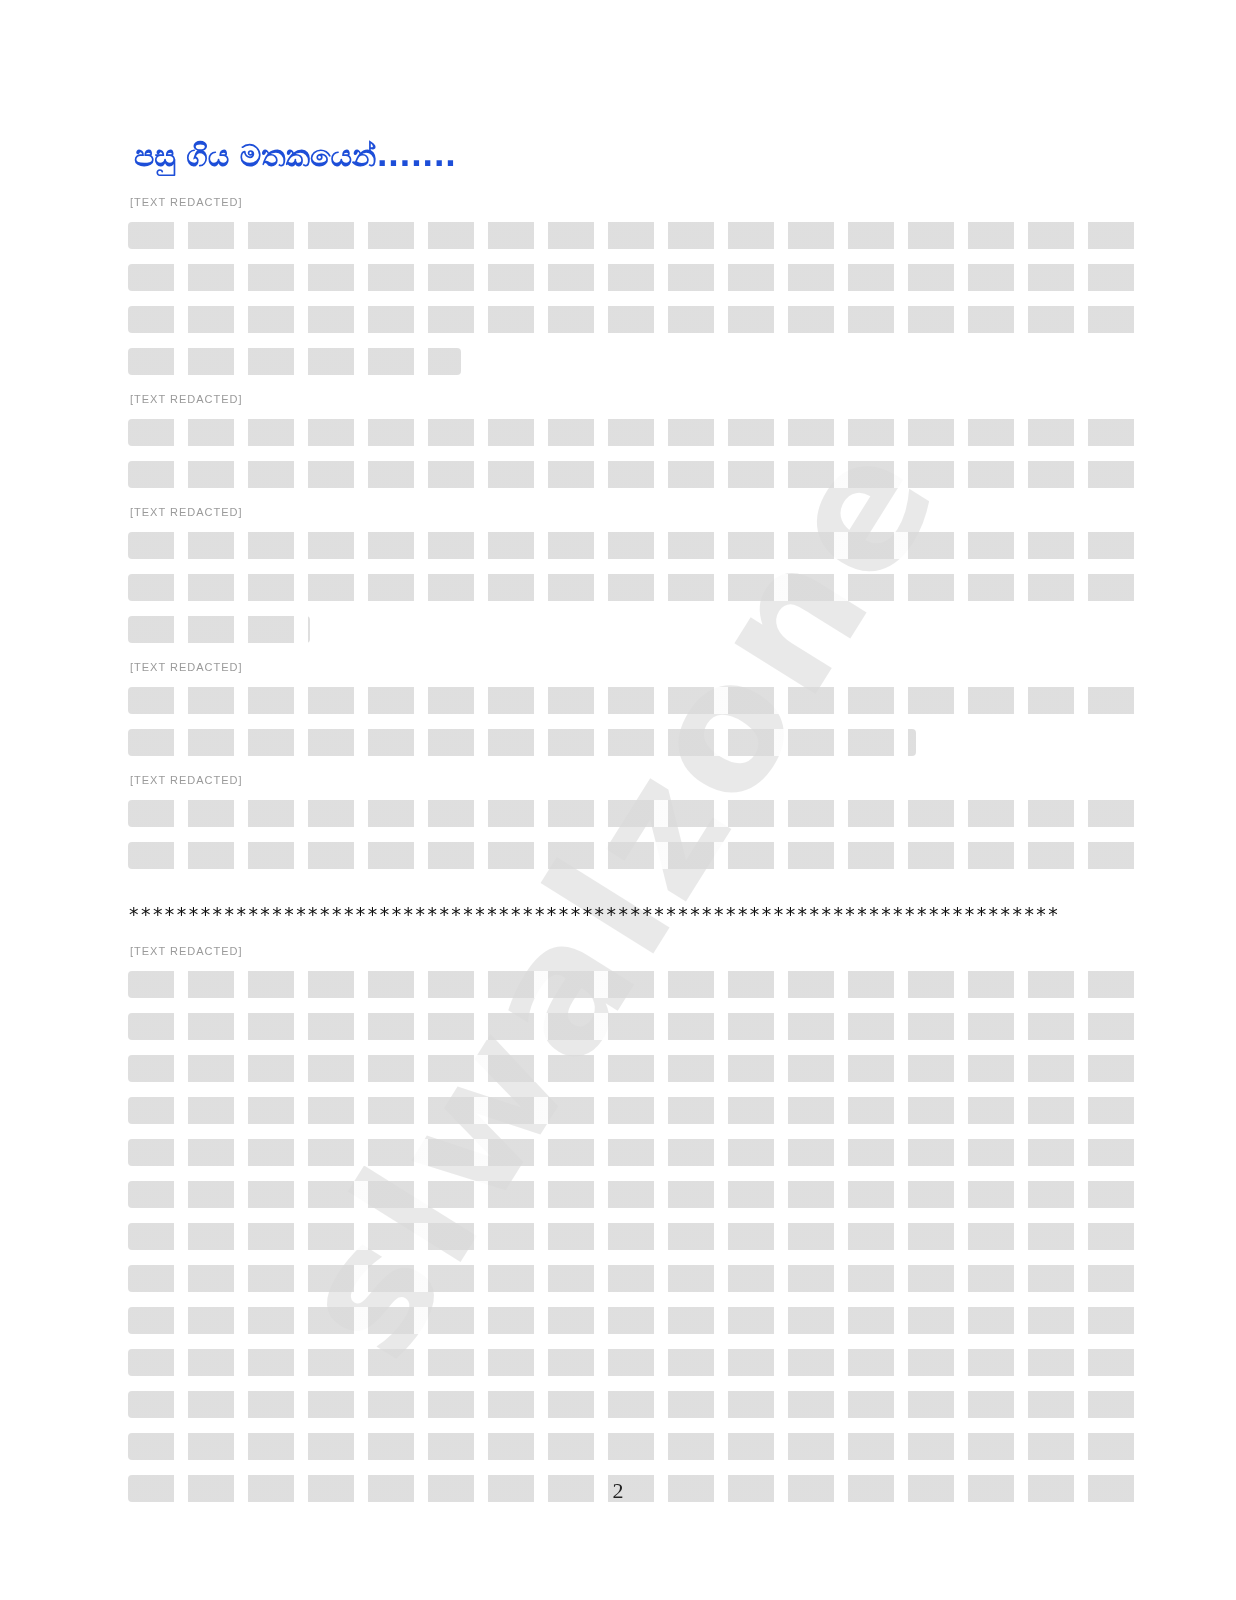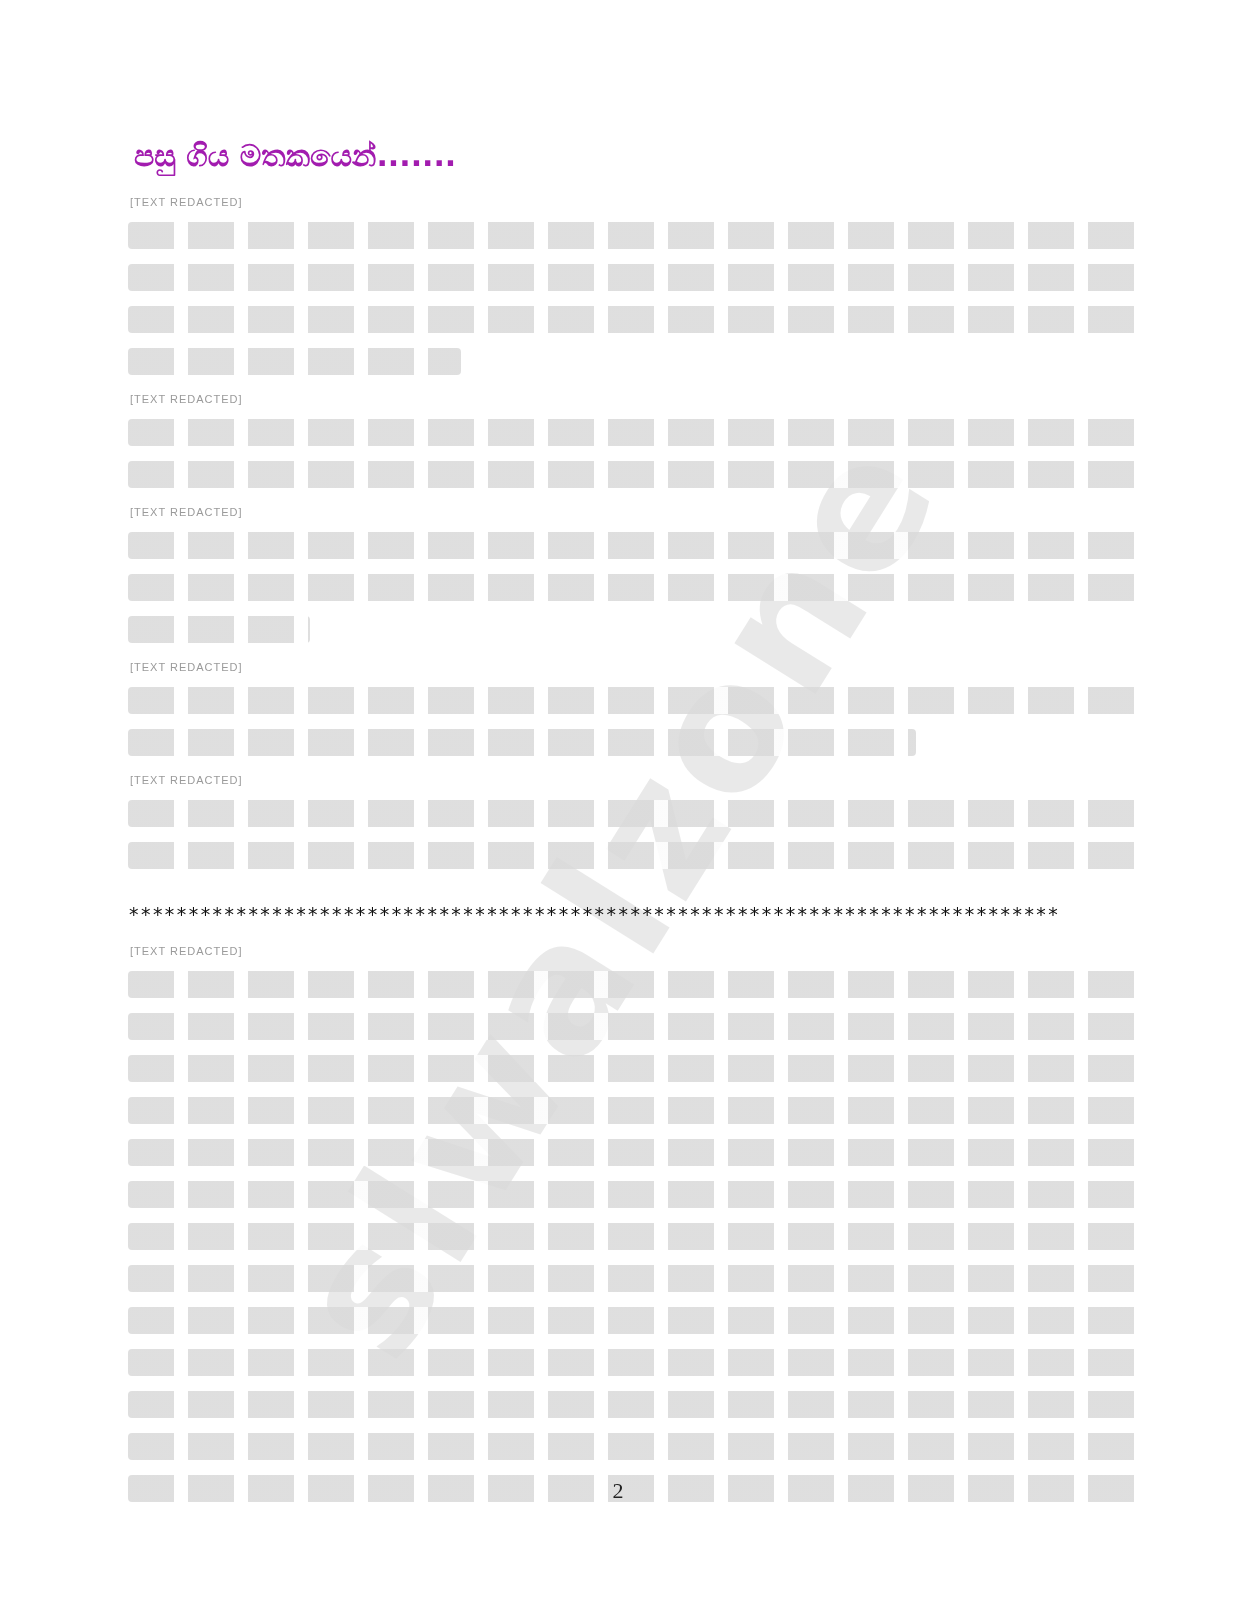--- a/index.html
+++ b/index.html
@@ -86,21 +86,21 @@
 </style>
 </head>
 <body>
 
 <div class="page">
 
   <div class="watermark">slwalzone</div>
 
   <div class="content">
 
-    <h1 class="heading" style="color: #a21caf;">පසු ගිය මතකයෙන්.......</h1>
+    <h1 class="heading" style="color: #1d4ed8;">පසු ගිය මතකයෙන්.......</h1>
 
     <div id="paras-before">
         <div class="paragraph">
           <div class="redaction-tag">[text redacted]</div>
           <div class="redacted-line"></div>
           <div class="redacted-line"></div>
           <div class="redacted-line"></div>
           <div class="redacted-line" style="width: 33%;"></div>
         </div>
         <div class="paragraph">

